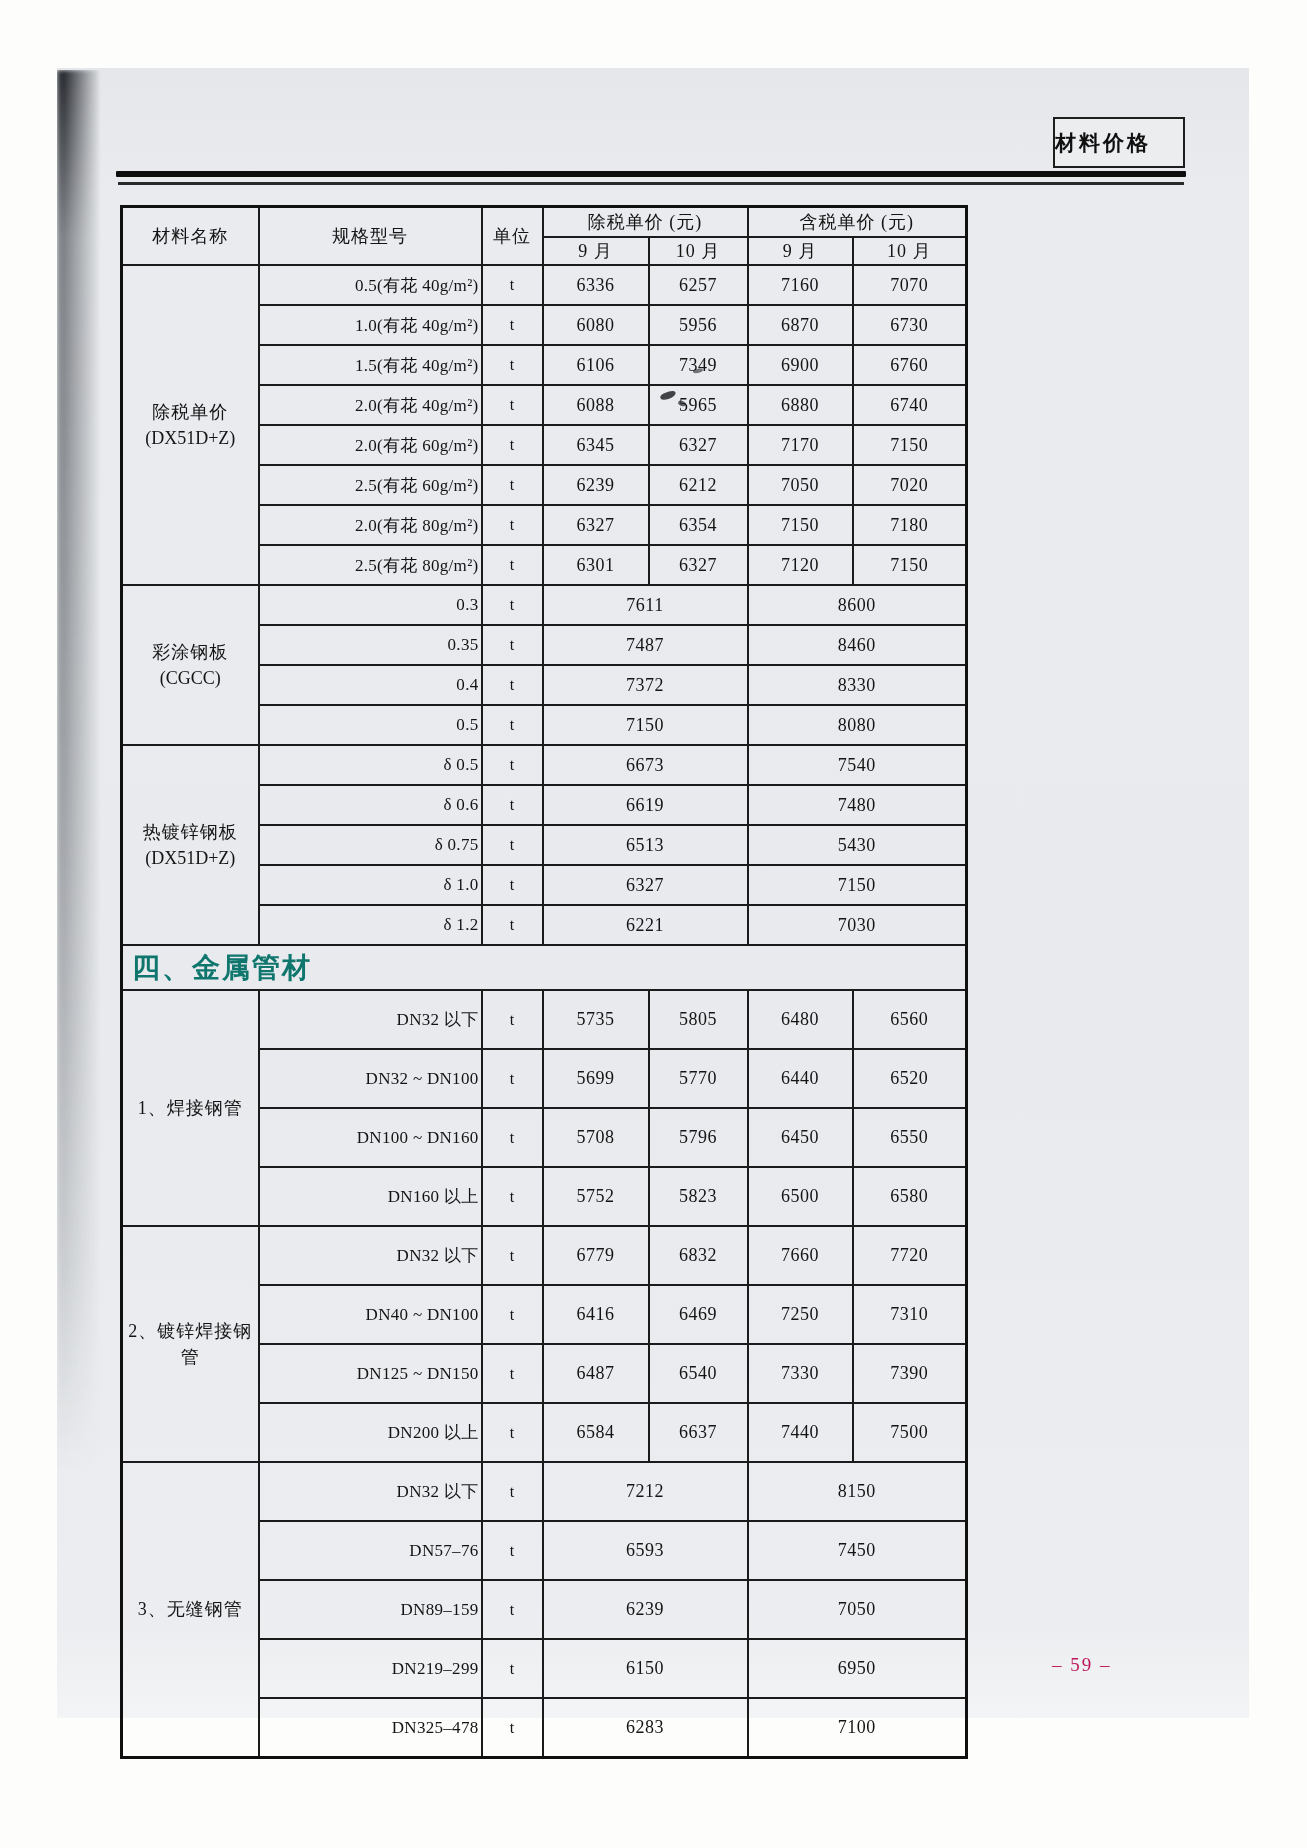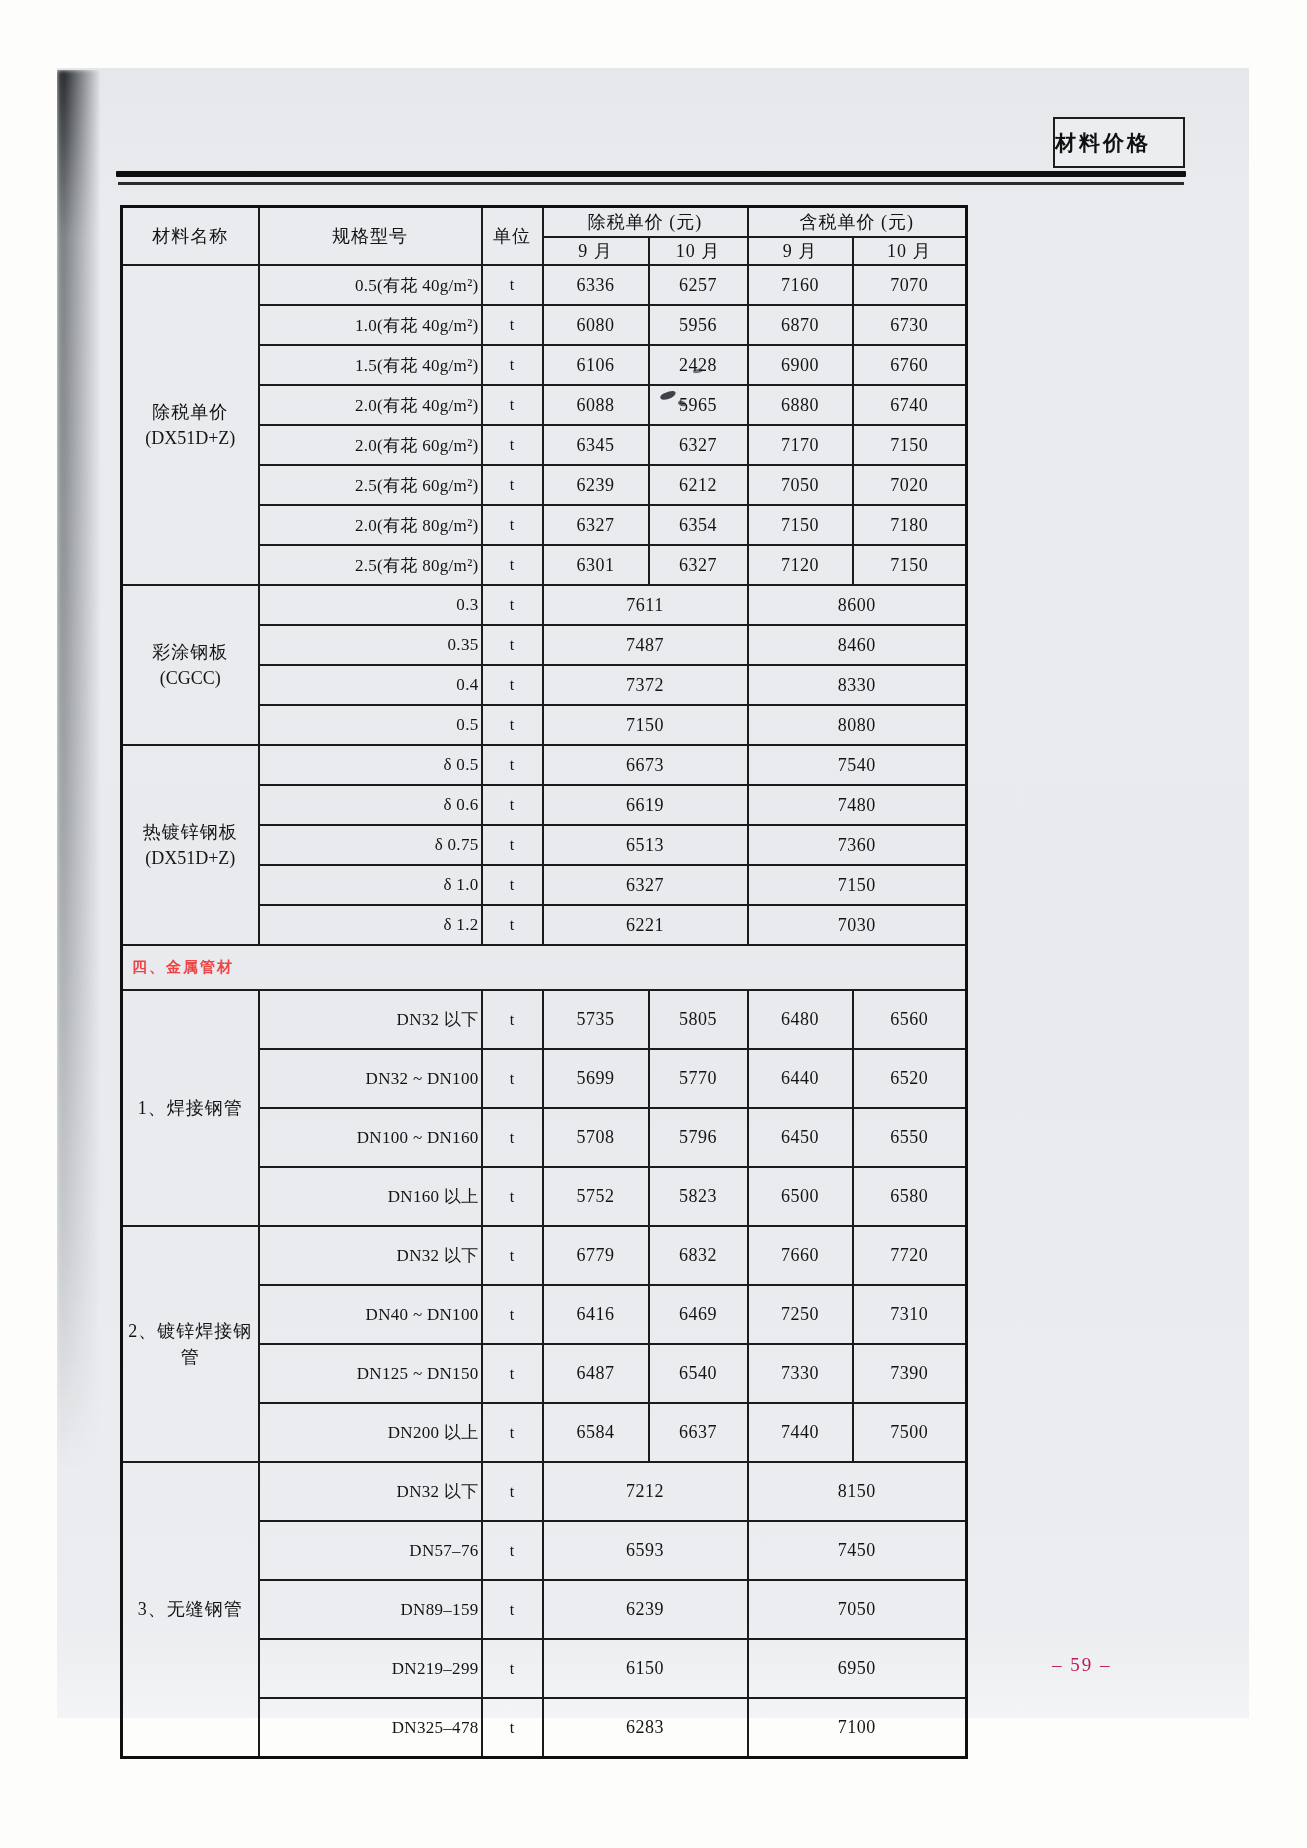--- a/index.html
+++ b/index.html
@@ -44,21 +44,21 @@
   td.mat{font-size:18px;line-height:1.45;letter-spacing:1px;}
   td.mat .sub{letter-spacing:0;}
   td.spec{font-size:17px;letter-spacing:.3px;text-align:right;}
   td.unit{font-size:16px;}
   td.num{font-size:18px;letter-spacing:.5px;}
   tr.r-sheet td{height:38px;}
   tr.r-pipe td{height:57px;}
   tr.band td{
     height:43px;text-align:left;padding-left:9px;
     font-family:Liberation Sans, sans-serif;
-    font-weight:bold;font-size:15px;letter-spacing:2px;color:#ef4444;
+    font-weight:bold;font-size:28px;letter-spacing:2px;color:#0f766e;
   }
   .page-num{
     position:absolute;left:1052px;top:1654px;font-size:19px;letter-spacing:2px;color:#be185d;
   }
   .smudge{position:absolute;background:#23242a;border-radius:50% 40% 60% 50%;opacity:.85;}
   .smudge.s1{left:660px;top:392px;width:16px;height:7px;transform:rotate(-18deg);}
   .smudge.s2{left:678px;top:401px;width:8px;height:5px;transform:rotate(24deg);opacity:.7;}
   .smudge.s3{left:693px;top:369px;width:10px;height:4px;transform:rotate(-8deg);opacity:.6;}
 </style>
 </head>
@@ -117,21 +117,21 @@
         <td class="unit">t</td>
         <td class="num">6080</td>
         <td class="num">5956</td>
         <td class="num">6870</td>
         <td class="num">6730</td>
       </tr>
       <tr class="r-sheet">
         <td class="spec">1.5(有花 40g/m²)</td>
         <td class="unit">t</td>
         <td class="num">6106</td>
-        <td class="num">2428</td>
+        <td class="num">7349</td>
         <td class="num">6900</td>
         <td class="num">6760</td>
       </tr>
       <tr class="r-sheet">
         <td class="spec">2.0(有花 40g/m²)</td>
         <td class="unit">t</td>
         <td class="num">6088</td>
         <td class="num">5965</td>
         <td class="num">6880</td>
         <td class="num">6740</td>
@@ -209,21 +209,21 @@
       <tr class="r-sheet">
         <td class="spec">δ 0.6</td>
         <td class="unit">t</td>
         <td class="num" colspan="2">6619</td>
         <td class="num" colspan="2">7480</td>
       </tr>
       <tr class="r-sheet">
         <td class="spec">δ 0.75</td>
         <td class="unit">t</td>
         <td class="num" colspan="2">6513</td>
-        <td class="num" colspan="2">7360</td>
+        <td class="num" colspan="2">5430</td>
       </tr>
       <tr class="r-sheet">
         <td class="spec">δ 1.0</td>
         <td class="unit">t</td>
         <td class="num" colspan="2">6327</td>
         <td class="num" colspan="2">7150</td>
       </tr>
       <tr class="r-sheet">
         <td class="spec">δ 1.2</td>
         <td class="unit">t</td>

